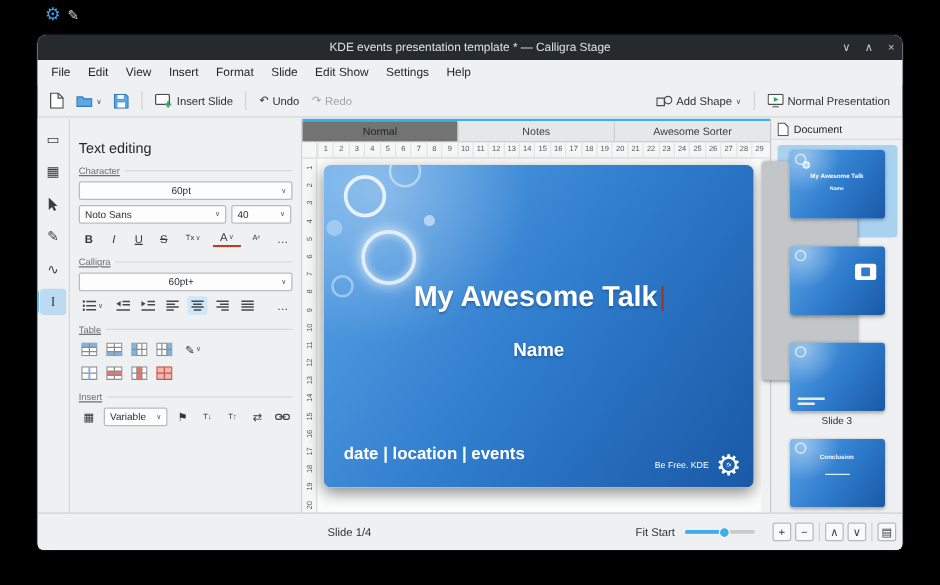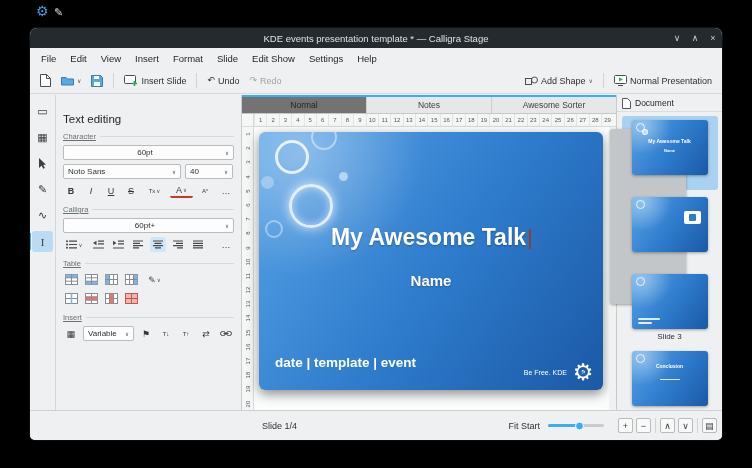--- a/index.html
+++ b/index.html
@@ -506,21 +506,21 @@
         <div class="canvas">
           <div class="slide">
             <span class="bubble b1"></span>
             <span class="bubble b2"></span>
             <span class="bubble b3"></span>
             <span class="bubble b4"></span>
             <span class="bubble b5"></span>
             <span class="bubble b6"></span>
             <div class="slide-title"><span>My Awesome Talk</span><span class="caret"></span></div>
             <div class="slide-subtitle">Name</div>
-            <div class="slide-footer-left">date | template | event</div>
+            <div class="slide-footer-left">date | location | events</div>
             <div class="slide-footer-right">
               <span class="befree">Be Free. KDE</span>
               <span class="kgear">
                 <span class="g">⚙</span>
                 <span class="k">K</span>
               </span>
             </div>
           </div>
           <div class="vscroll">
               <div class="thumb"></div>

